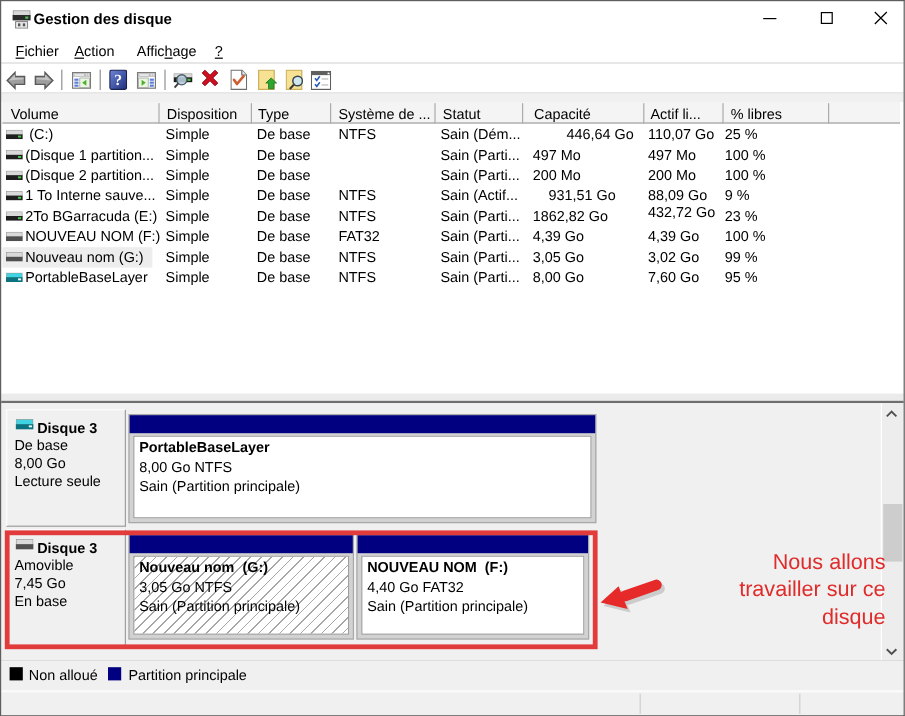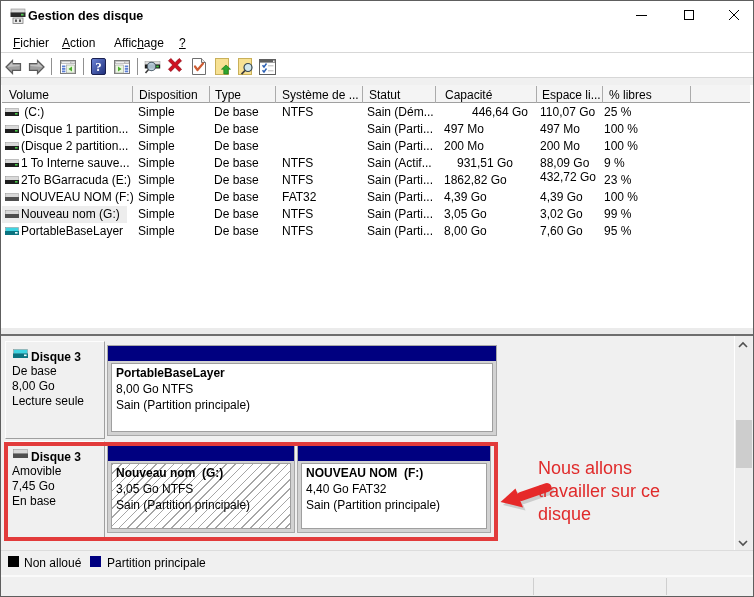--- a/index.html
+++ b/index.html
@@ -134,21 +134,21 @@
 <div class="abs" style="left:435px;top:86px;width:1px;height:17px;background:#ababab"></div>
 <div class="abs" style="left:535.5px;top:86px;width:1px;height:17px;background:#ababab"></div>
 <div class="abs" style="left:602px;top:86px;width:1px;height:17px;background:#ababab"></div>
 <div class="abs" style="left:689.5px;top:86px;width:1px;height:17px;background:#ababab"></div>
 <div class="abs" style="left:9px;top:88px">Volume</div>
 <div class="abs" style="left:139px;top:88px">Disposition</div>
 <div class="abs" style="left:215px;top:88px">Type</div>
 <div class="abs" style="left:282px;top:88px">Système de ...</div>
 <div class="abs" style="left:369px;top:88px">Statut</div>
 <div class="abs" style="left:445px;top:88px">Capacité</div>
-<div class="abs" style="left:542px;top:88px">Espace li...</div>
+<div class="abs" style="left:542px;top:88px">Actif li...</div>
 <div class="abs" style="left:609px;top:88px">% libres</div>
 <div class="abs" style="left:2px;top:206px;width:125px;height:17px;background:#ededed"></div>
 <svg class="abs" style="left:5px;top:108px" width="14" height="8">
       <rect x="0.5" y="0.5" width="13" height="4.0" fill="#d9d9d9" stroke="#8f8f8f" stroke-width="0.5"></rect>
       <rect x="0" y="4.0" width="14" height="4.0" fill="#1e1e1e"></rect>
       <rect x="10.0" y="5.0" width="2.6" height="1.6" fill="#49c549"></rect>
     </svg>
 <div class="abs" style="left:21px;top:105px;white-space:pre"> (C:)</div>
 <div class="abs" style="left:138px;top:105px">Simple</div>
 <div class="abs" style="left:214px;top:105px">De base</div>
@@ -298,21 +298,21 @@
 
 <svg class="abs" style="left:494px;top:472px" width="64" height="44">
  <g opacity="0.35" transform="translate(2.5,3)">
   <line x1="53" y1="15.5" x2="27" y2="24.5" stroke="#8a8a8a" stroke-width="9" stroke-linecap="round"></line>
   <path d="M6.5 30 L21.5 16.5 L29 35.5 Z" fill="#8a8a8a"></path>
  </g>
  <line x1="53" y1="15.5" x2="27" y2="24.5" stroke="#e62929" stroke-width="9" stroke-linecap="round"></line>
  <path d="M6.5 30 L21.5 16.5 L29 35.5 Z" fill="#e62929"></path>
 </svg>
 
-<div class="abs" style="left:538px;top:457px;width:200px;text-align:left;font-size:18px;line-height:23px;color:#e02b2b">Nous allons<br>travailler sur ce<br>disque</div>
+<div class="abs" style="left:538px;top:457px;width:200px;text-align:right;font-size:18px;line-height:23px;color:#e02b2b">Nous allons<br>travailler sur ce<br>disque</div>
 
 <div class="abs" style="left:1px;top:550px;width:752px;height:1px;background:#dcdcdc"></div>
 <div class="abs" style="left:1px;top:551px;width:752px;height:24px;background:#f0f0f0"></div>
 <div class="abs" style="left:8px;top:556px;width:11px;height:11px;background:#000"></div>
 <div class="abs" style="left:24px;top:556px">Non alloué</div>
 <div class="abs" style="left:90px;top:556px;width:11px;height:11px;background:#000080"></div>
 <div class="abs" style="left:107px;top:556px">Partition principale</div>
 <div class="abs" style="left:1px;top:575px;width:752px;height:2px;background:#fafafa"></div>
 <div class="abs" style="left:1px;top:577px;width:752px;height:19px;background:#f0f0f0"></div>
 <div class="abs" style="left:533px;top:578px;width:1px;height:17px;background:#cfcfcf"></div>

